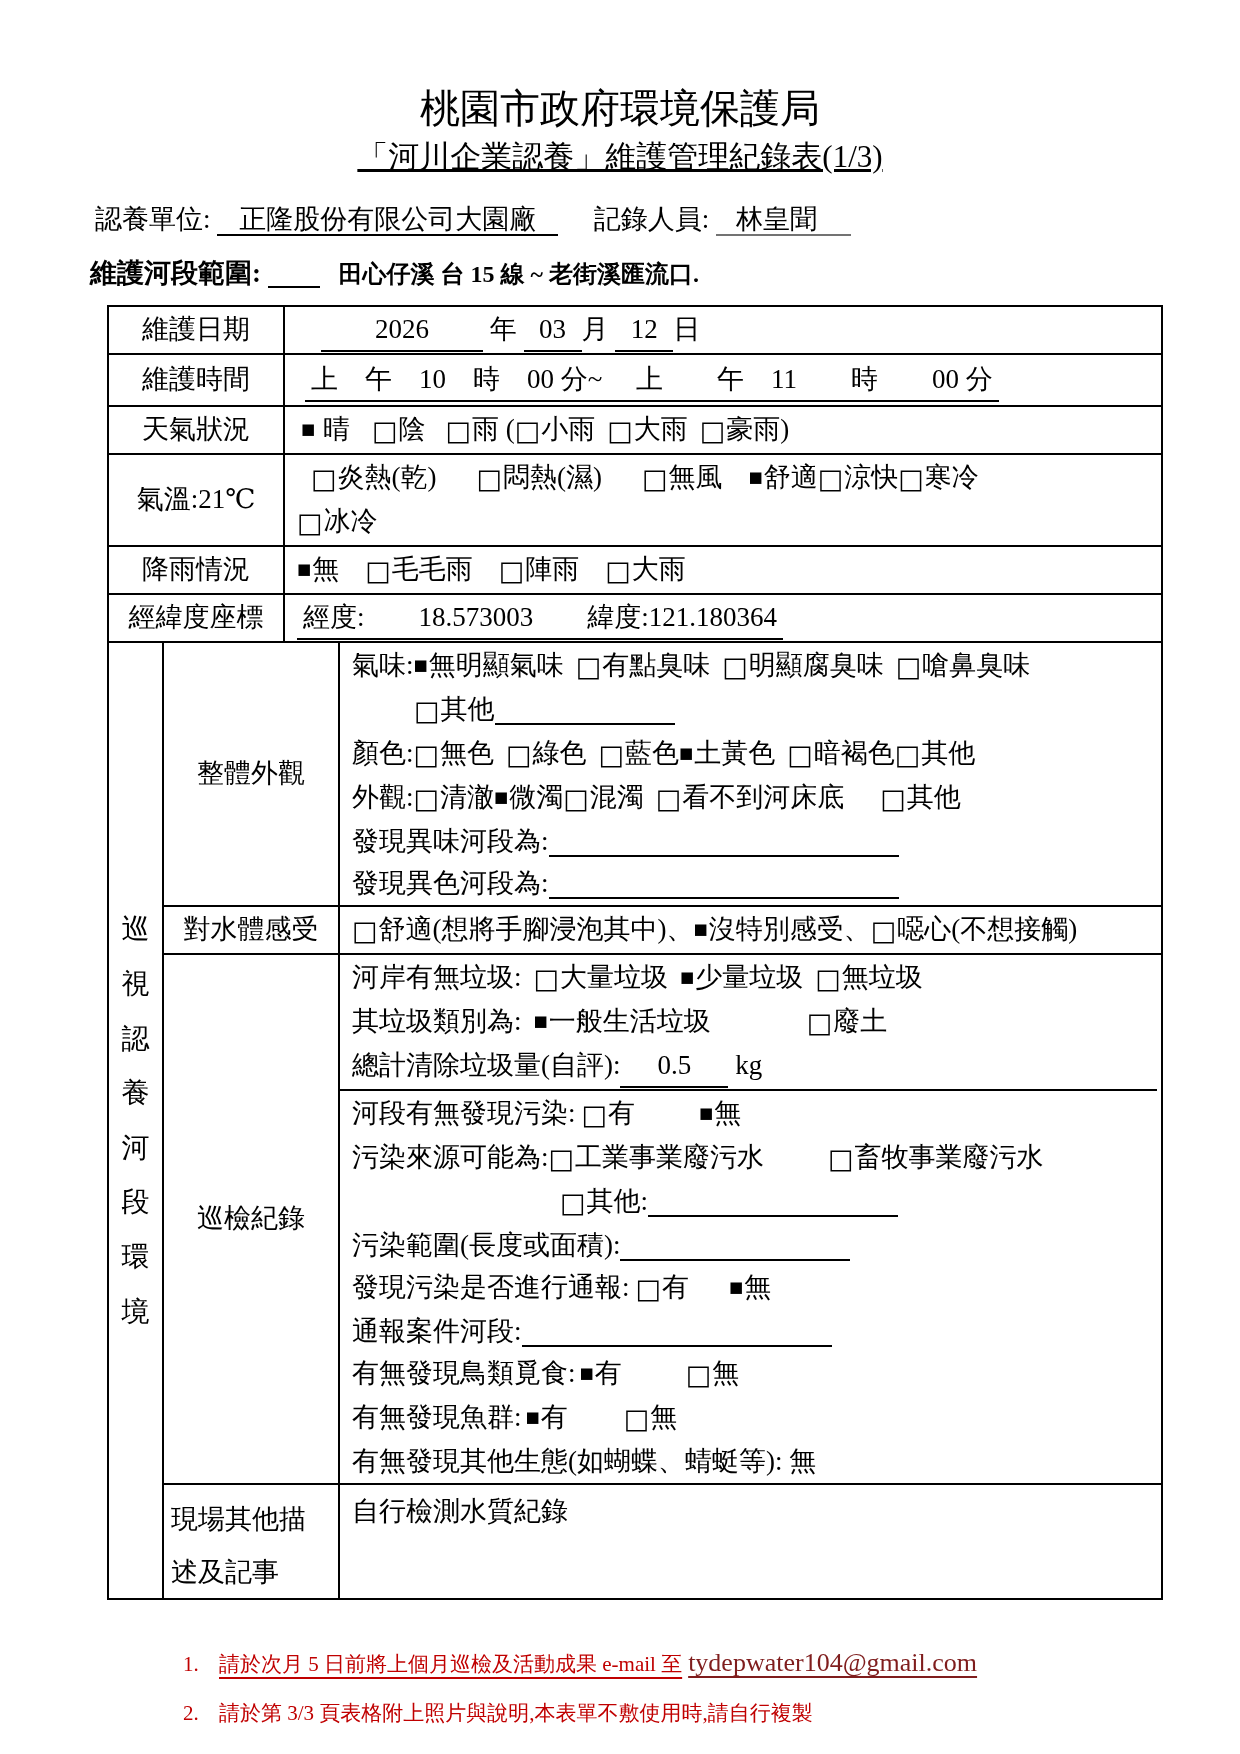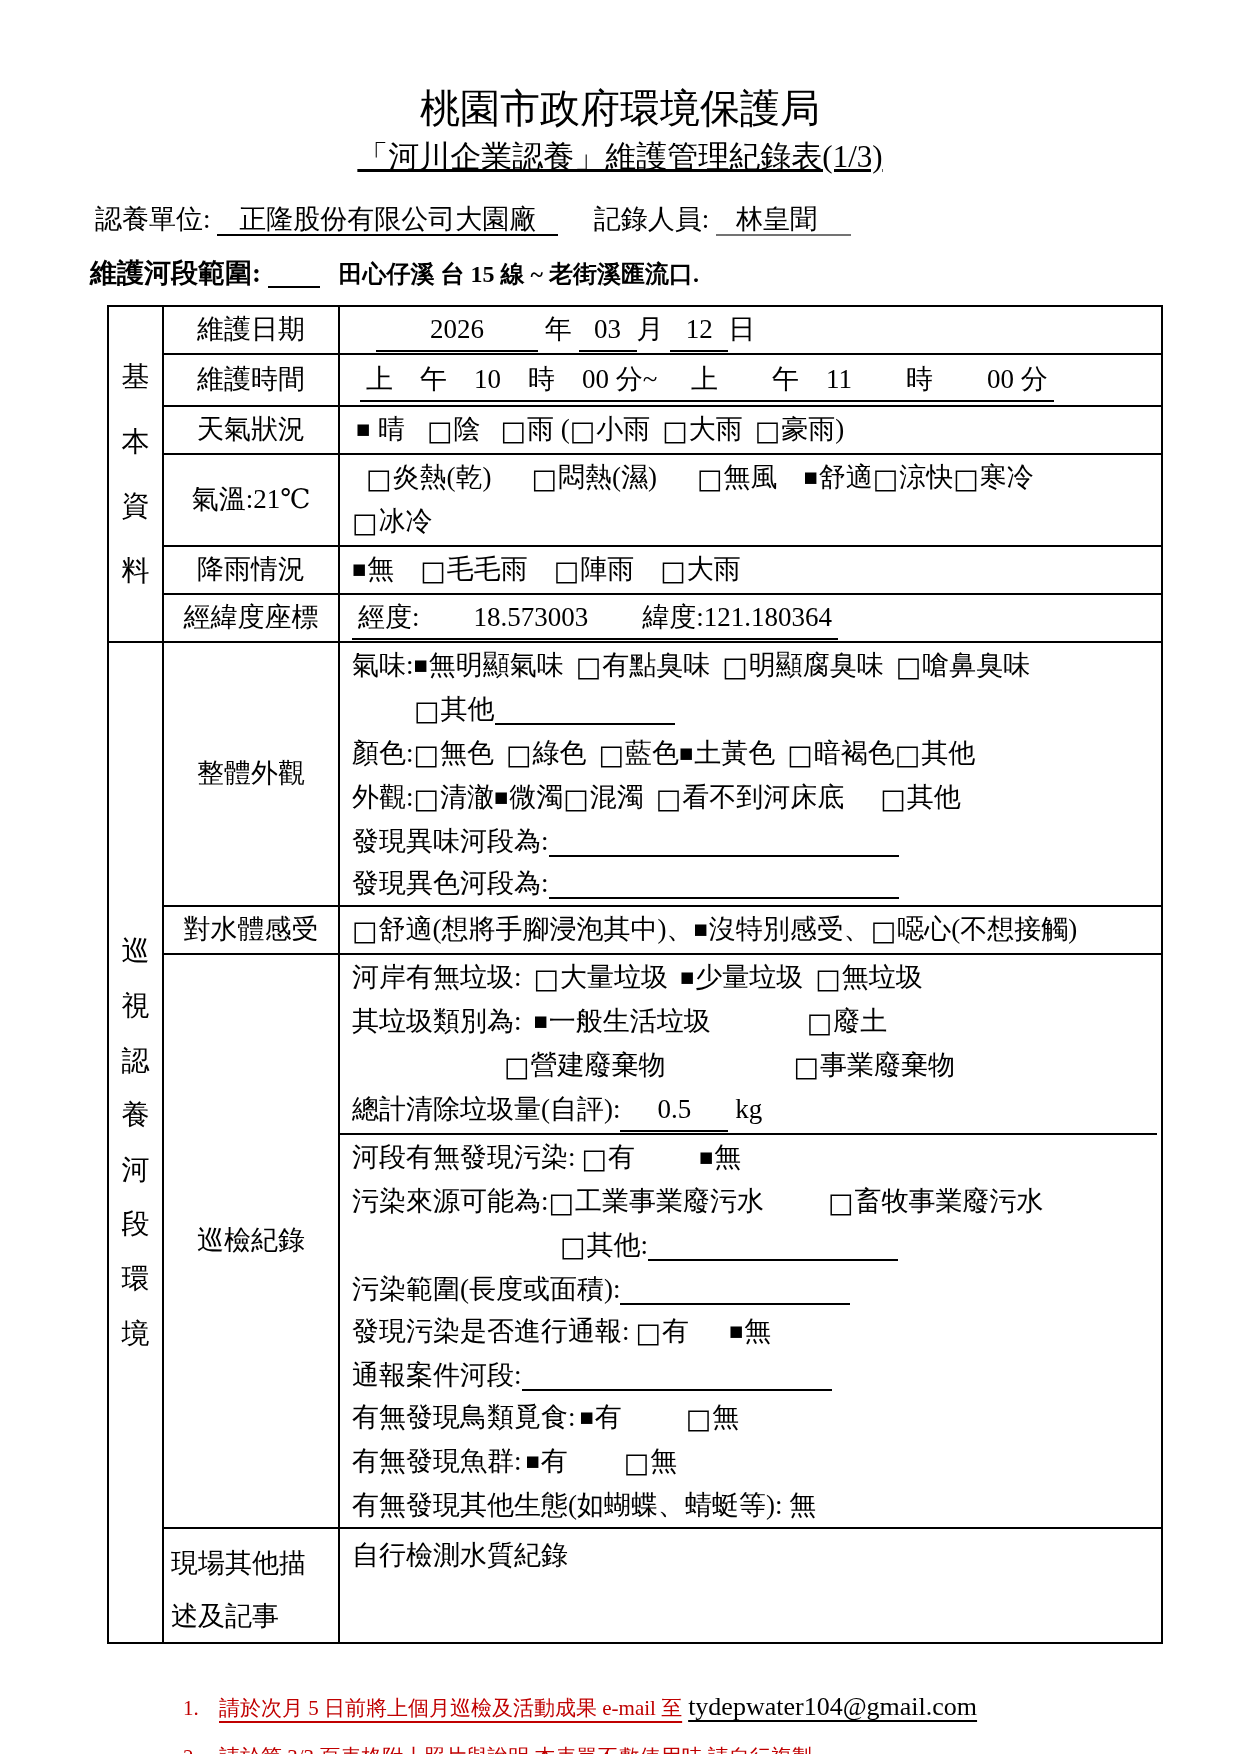--- a/index.html
+++ b/index.html
@@ -47,21 +47,21 @@
   .cb.unchecked{font-size:27px;vertical-align:-2px;}
   .cb.checked{font-size:15px;vertical-align:4px;}
   .opt-label{margin-left:1px;}
 
   
   .notes{margin:48px 0 0 183px;color:#c00000;font-size:21px;}
   .note{display:flex;align-items:baseline;margin-bottom:17px;}
   .note-num{width:36px;flex:0 0 36px;}
   .note-text{line-height:1.5;}
   .note-text.u-red{text-decoration:underline;text-underline-offset:6px;}
-  .note-link{color:#000000;font-size:26px;text-decoration:underline;text-underline-offset:5px;margin-left:6px;}
+  .note-link{color:#7f1d1d;font-size:26px;text-decoration:underline;text-underline-offset:5px;margin-left:6px;}
 </style>
 </head>
 <body>
 
 <div class="page">
 
   <div class="title">桃園市政府環境保護局</div>
   <div class="subtitle">「河川企業認養」維護管理紀錄表(1/3)</div>
 
   <div class="hline1">
@@ -73,23 +73,20 @@
   </div>
 
   <div class="hline2">
     <span>維護河段範圍:</span>
     <span class="riv-blank"></span>
     <span class="riv-value">田心仔溪 台 15 線 ~ 老街溪匯流口.</span>
   </div>
 
   <div class="form-table" id="form-table">
       <div class="group">
-        <div class="gcell">
-          <div class="gcell-label">基本資料</div>
-        </div>
         <div class="rows">
           <div class="row">
             <div class="lcell">維護日期</div>
             <div class="ccell" style="min-height: 41px;">
               <div class="sec">
                 <div class="line"><span class="seg-gap" style="width: 24px;"></span><span class="seg-fill" style="min-width: 150px;">2026</span><span class="seg-text"> 年 </span><span class="seg-fill" style="min-width: 46px;">03</span><span class="seg-text">月 </span><span class="seg-fill" style="min-width: 46px;">12</span><span class="seg-text">日</span></div>
               </div>
             </div>
           </div>
           <div class="row">
@@ -160,21 +157,20 @@
                 <div class="line"><span class="opt"><span class="cb unchecked">□</span><span class="opt-label">舒適(想將手腳浸泡其中)</span></span><span class="seg-text">、</span><span class="opt" style="margin-left: 0px;"><span class="cb checked">■</span><span class="opt-label">沒特別感受</span></span><span class="seg-text">、</span><span class="opt" style="margin-left: 0px;"><span class="cb unchecked">□</span><span class="opt-label">噁心(不想接觸)</span></span></div>
               </div>
             </div>
           </div>
           <div class="row">
             <div class="lcell">巡檢紀錄</div>
             <div class="ccell" style="min-height: 510px;">
               <div class="sec sec-divider">
                 <div class="line"><span class="seg-text">河岸有無垃圾:</span><span class="opt" style="margin-left: 12px;"><span class="cb unchecked">□</span><span class="opt-label">大量垃圾</span></span><span class="opt" style="margin-left: 12px;"><span class="cb checked">■</span><span class="opt-label">少量垃圾</span></span><span class="opt" style="margin-left: 12px;"><span class="cb unchecked">□</span><span class="opt-label">無垃圾</span></span></div>
                 <div class="line"><span class="seg-text">其垃圾類別為:</span><span class="opt" style="margin-left: 12px;"><span class="cb checked">■</span><span class="opt-label">一般生活垃圾</span></span><span class="opt" style="margin-left: 96px;"><span class="cb unchecked">□</span><span class="opt-label">廢土</span></span></div>
-                <div class="line"><span class="seg-gap" style="width: 152px;"></span><span class="opt"><span class="cb unchecked">□</span><span class="opt-label">營建廢棄物</span></span><span class="opt" style="margin-left: 128px;"><span class="cb unchecked">□</span><span class="opt-label">事業廢棄物</span></span></div>
                 <div class="line"><span class="seg-text">總計清除垃圾量(自評):</span><span class="seg-fill" style="min-width: 96px;">0.5</span><span class="seg-text"> kg</span></div>
               </div>
               <div class="sec">
                 <div class="line"><span class="seg-text">河段有無發現污染:</span><span class="opt" style="margin-left: 6px;"><span class="cb unchecked">□</span><span class="opt-label">有</span></span><span class="opt" style="margin-left: 64px;"><span class="cb checked">■</span><span class="opt-label">無</span></span></div>
                 <div class="line"><span class="seg-text">污染來源可能為:</span><span class="opt" style=""><span class="cb unchecked">□</span><span class="opt-label">工業事業廢污水</span></span><span class="opt" style="margin-left: 64px;"><span class="cb unchecked">□</span><span class="opt-label">畜牧事業廢污水</span></span></div>
                 <div class="line"><span class="seg-gap" style="width: 208px;"></span><span class="opt"><span class="cb unchecked">□</span><span class="opt-label">其他:</span></span><span class="seg-blank" style="width: 250px;"></span></div>
                 <div class="line"><span class="seg-text">污染範圍(長度或面積):</span><span class="seg-blank" style="width: 230px;"></span></div>
                 <div class="line"><span class="seg-text">發現污染是否進行通報:</span><span class="opt" style="margin-left: 6px;"><span class="cb unchecked">□</span><span class="opt-label">有</span></span><span class="opt" style="margin-left: 40px;"><span class="cb checked">■</span><span class="opt-label">無</span></span></div>
                 <div class="line"><span class="seg-text">通報案件河段:</span><span class="seg-blank" style="width: 310px;"></span></div>
                 <div class="line"><span class="seg-text">有無發現鳥類覓食:</span><span class="opt" style="margin-left: 4px;"><span class="cb checked">■</span><span class="opt-label">有</span></span><span class="opt" style="margin-left: 64px;"><span class="cb unchecked">□</span><span class="opt-label">無</span></span></div>

